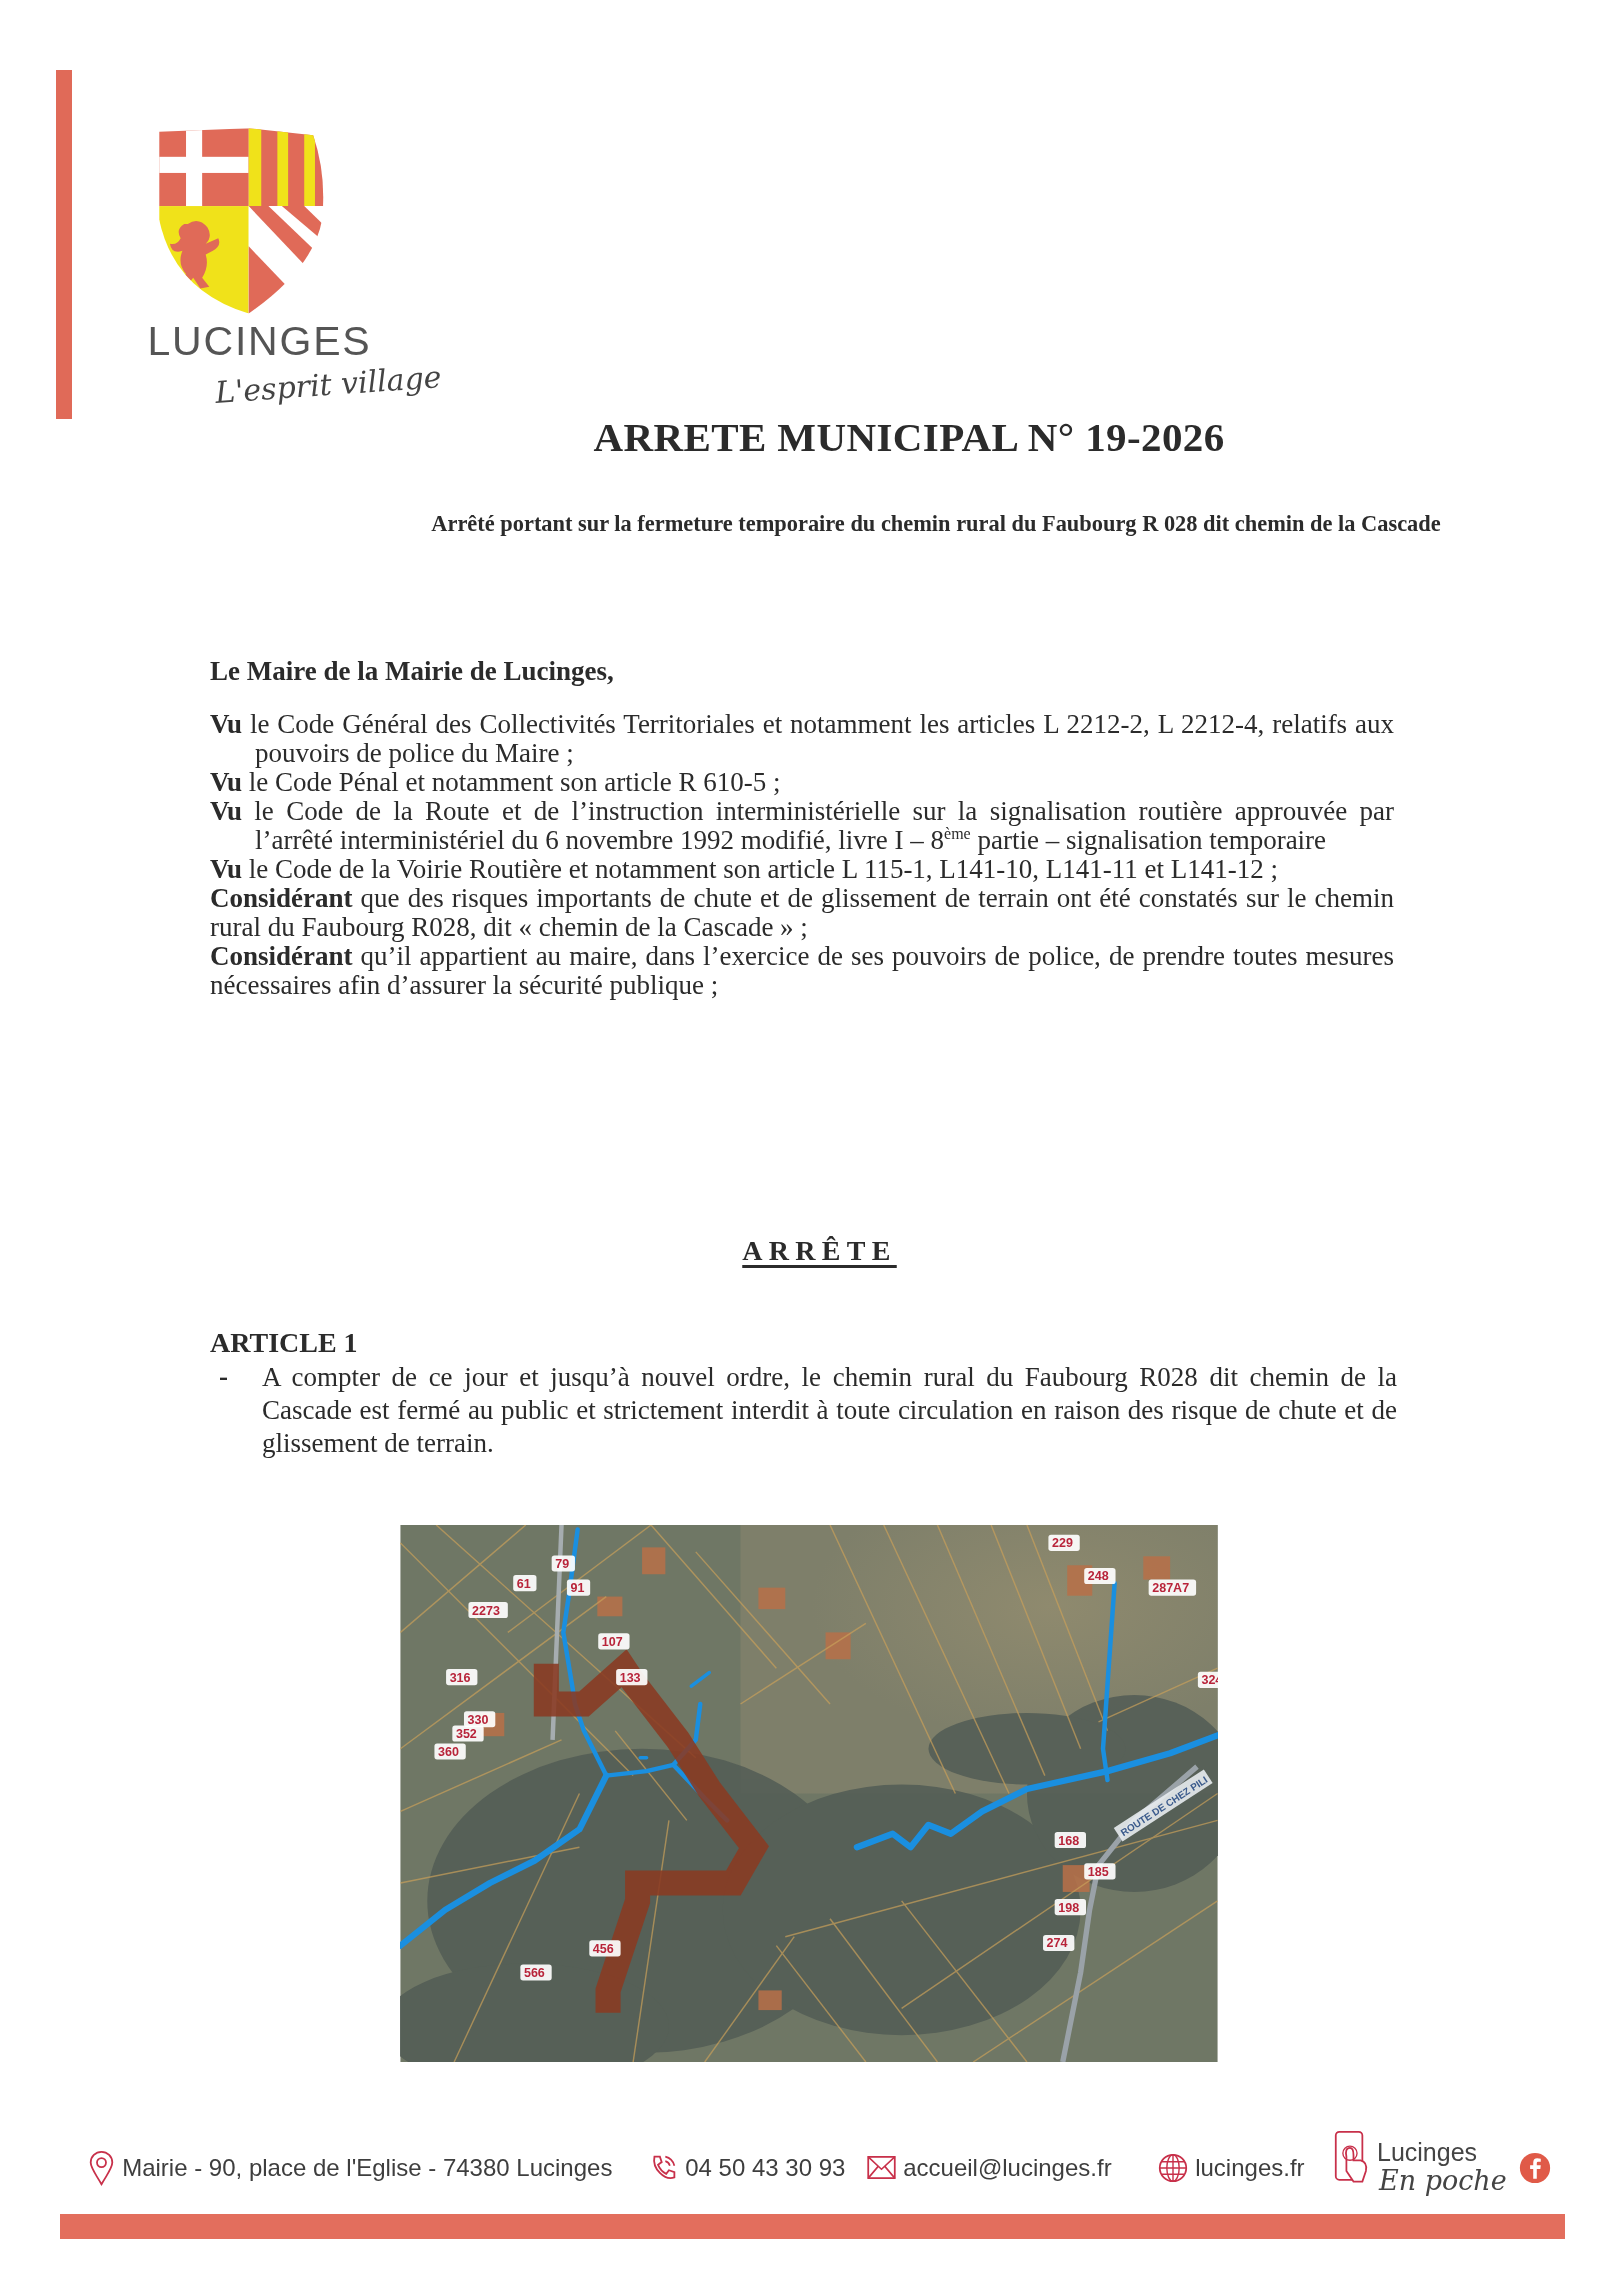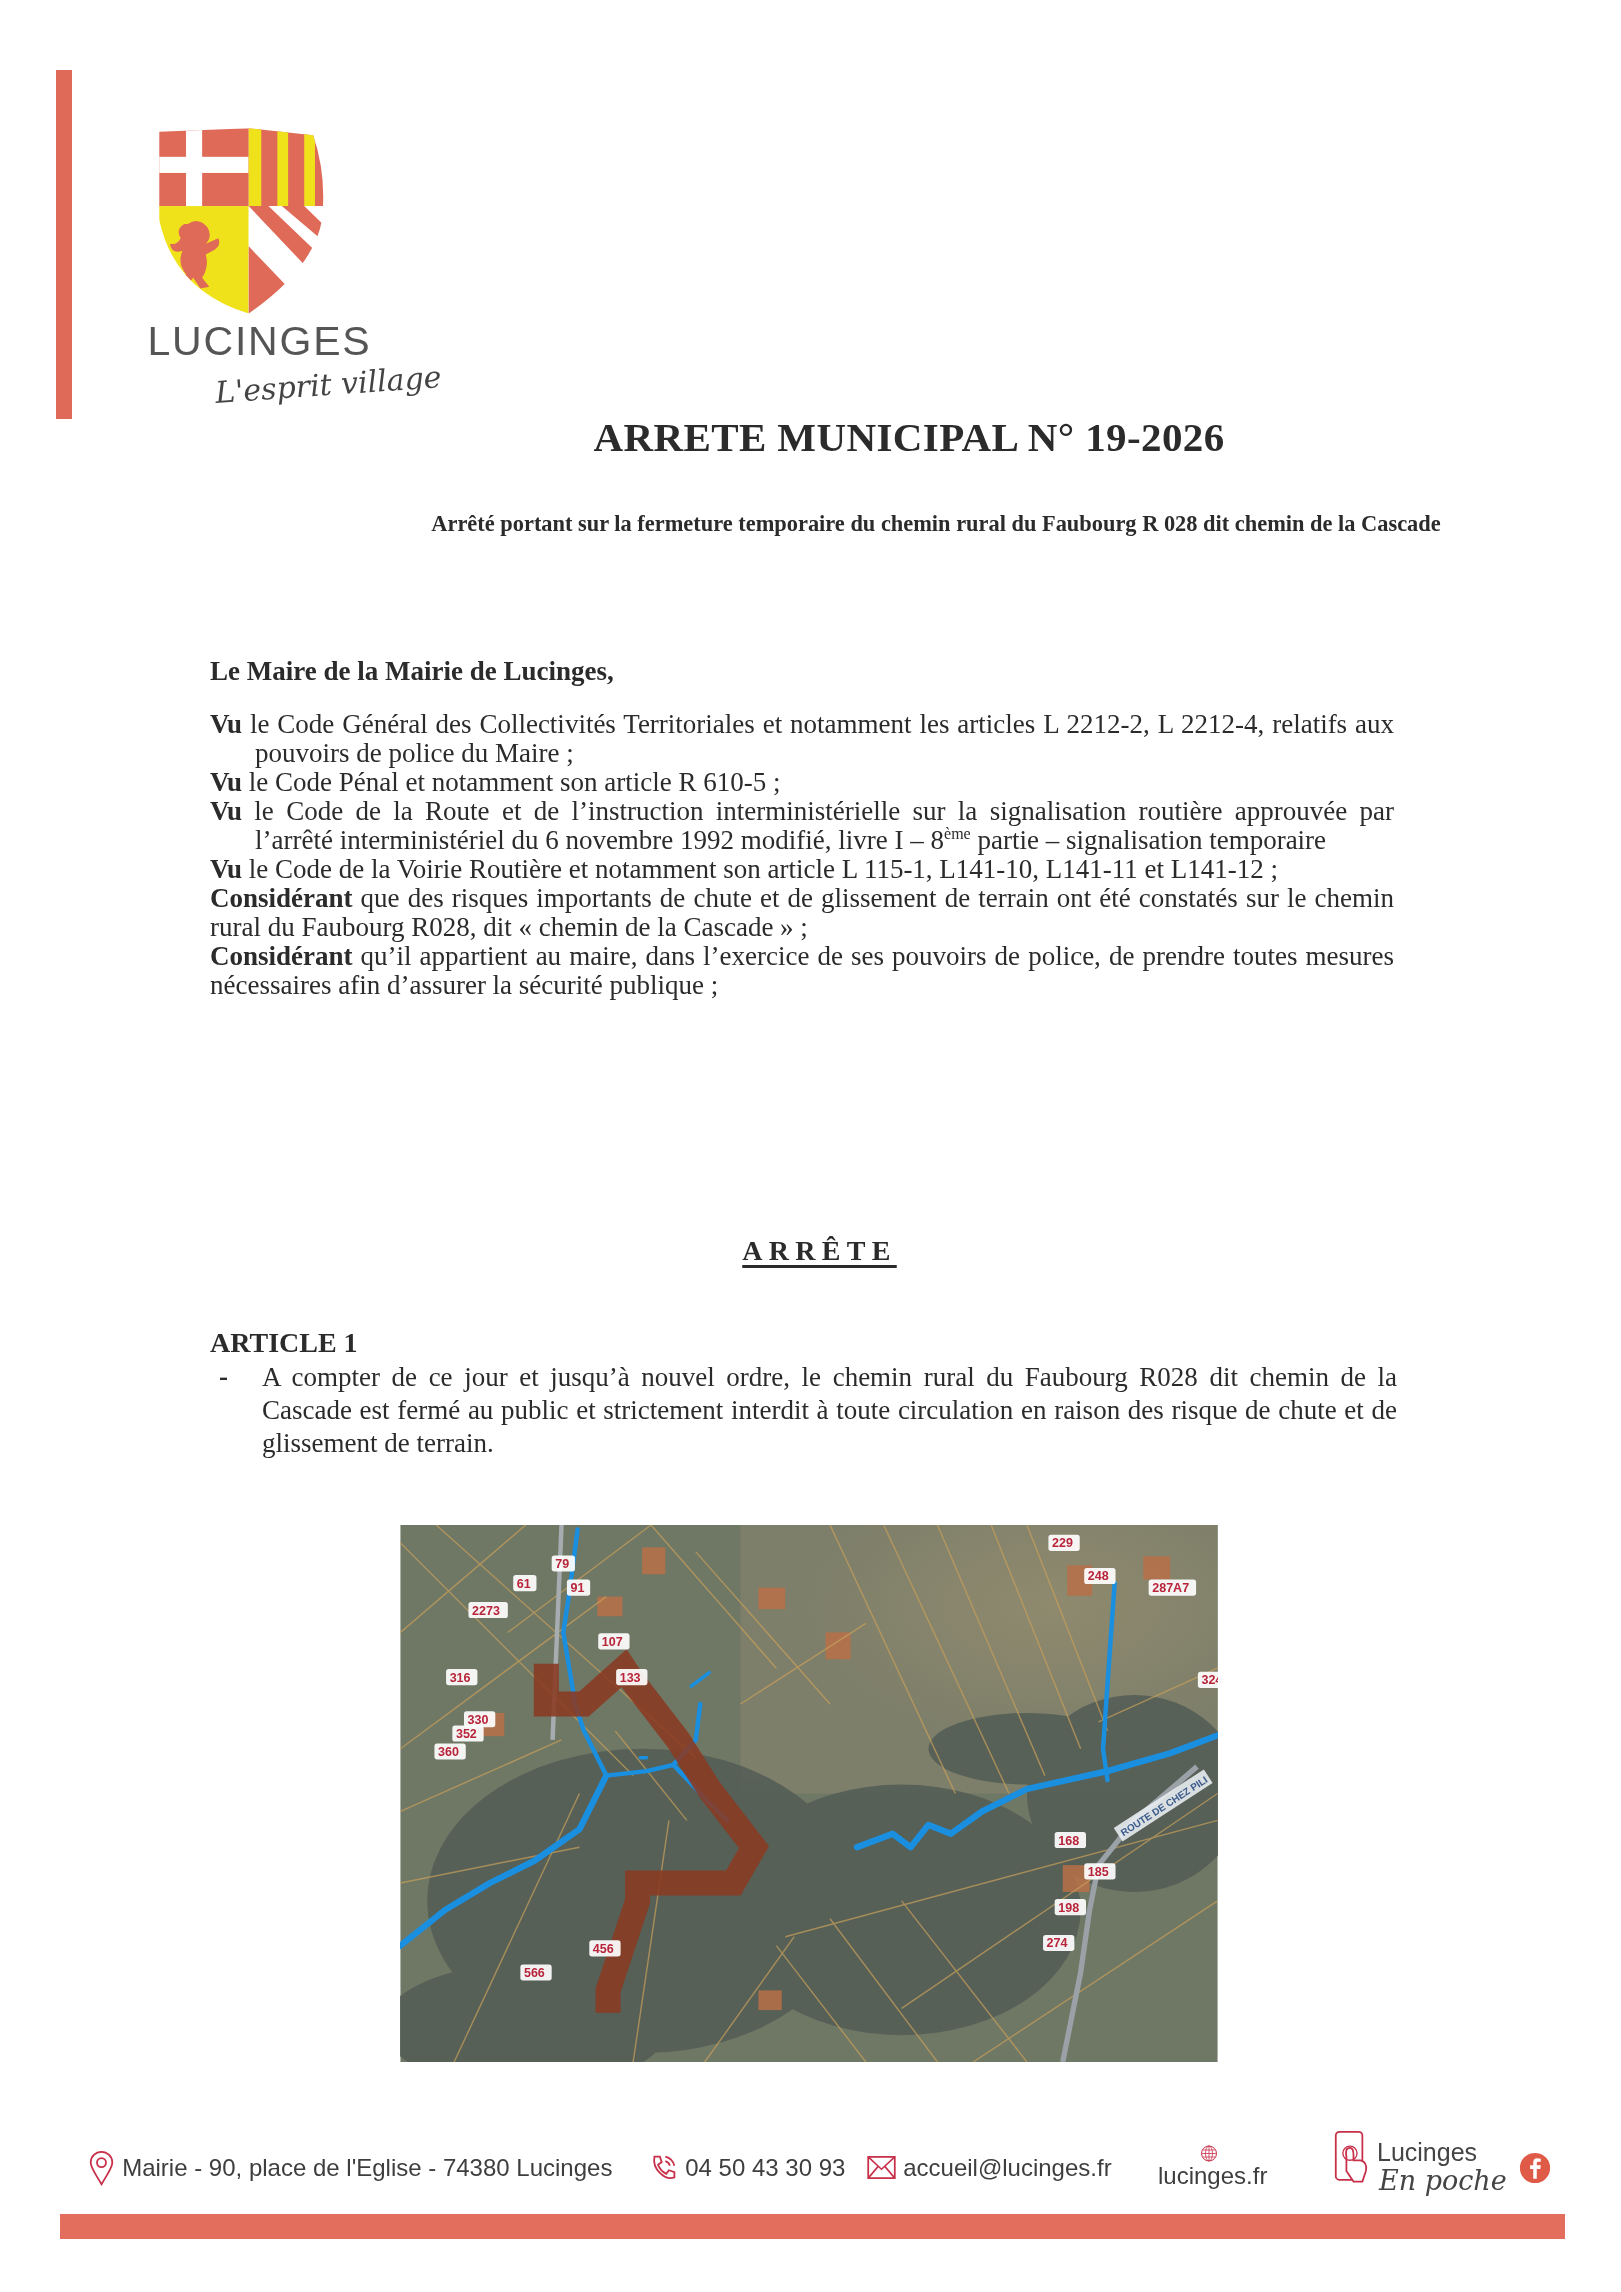--- a/index.html
+++ b/index.html
@@ -304,21 +304,21 @@
     </svg>
     <span>04 50 43 30 93</span>
   </div>
   <div class="fitem" style="left:867px;">
     <svg width="29" height="23" viewBox="0 0 32 26">
       <rect x="1" y="1" width="30" height="24" fill="none" stroke="#c8304a" stroke-width="2"></rect>
       <path d="M1 1 L16 15 L31 1 M1 25 L12 12 M31 25 L20 12" fill="none" stroke="#c8304a" stroke-width="1.8"></path>
     </svg>
     <span>accueil@lucinges.fr</span>
   </div>
-  <div class="fitem" style="left:1158px;flex-direction:column;">
+  <div class="fitem" style="left:1158px;">
     <svg width="30" height="30" viewBox="0 0 34 34">
       <circle cx="17" cy="17" r="15" fill="none" stroke="#c8304a" stroke-width="2"></circle>
       <ellipse cx="17" cy="17" rx="7" ry="15" fill="none" stroke="#c8304a" stroke-width="1.6"></ellipse>
       <path d="M2 17 H32 M4 10 H30 M4 24 H30 M17 2 V32" stroke="#c8304a" stroke-width="1.6"></path>
     </svg>
     <span>lucinges.fr</span>
   </div>
   <div class="fitem" style="left:1334px; top:-9px;">
     <svg width="39" height="57" viewBox="0 0 44 64">
       <rect x="2" y="2" width="30" height="54" rx="4" fill="none" stroke="#c8304a" stroke-width="2"></rect>

